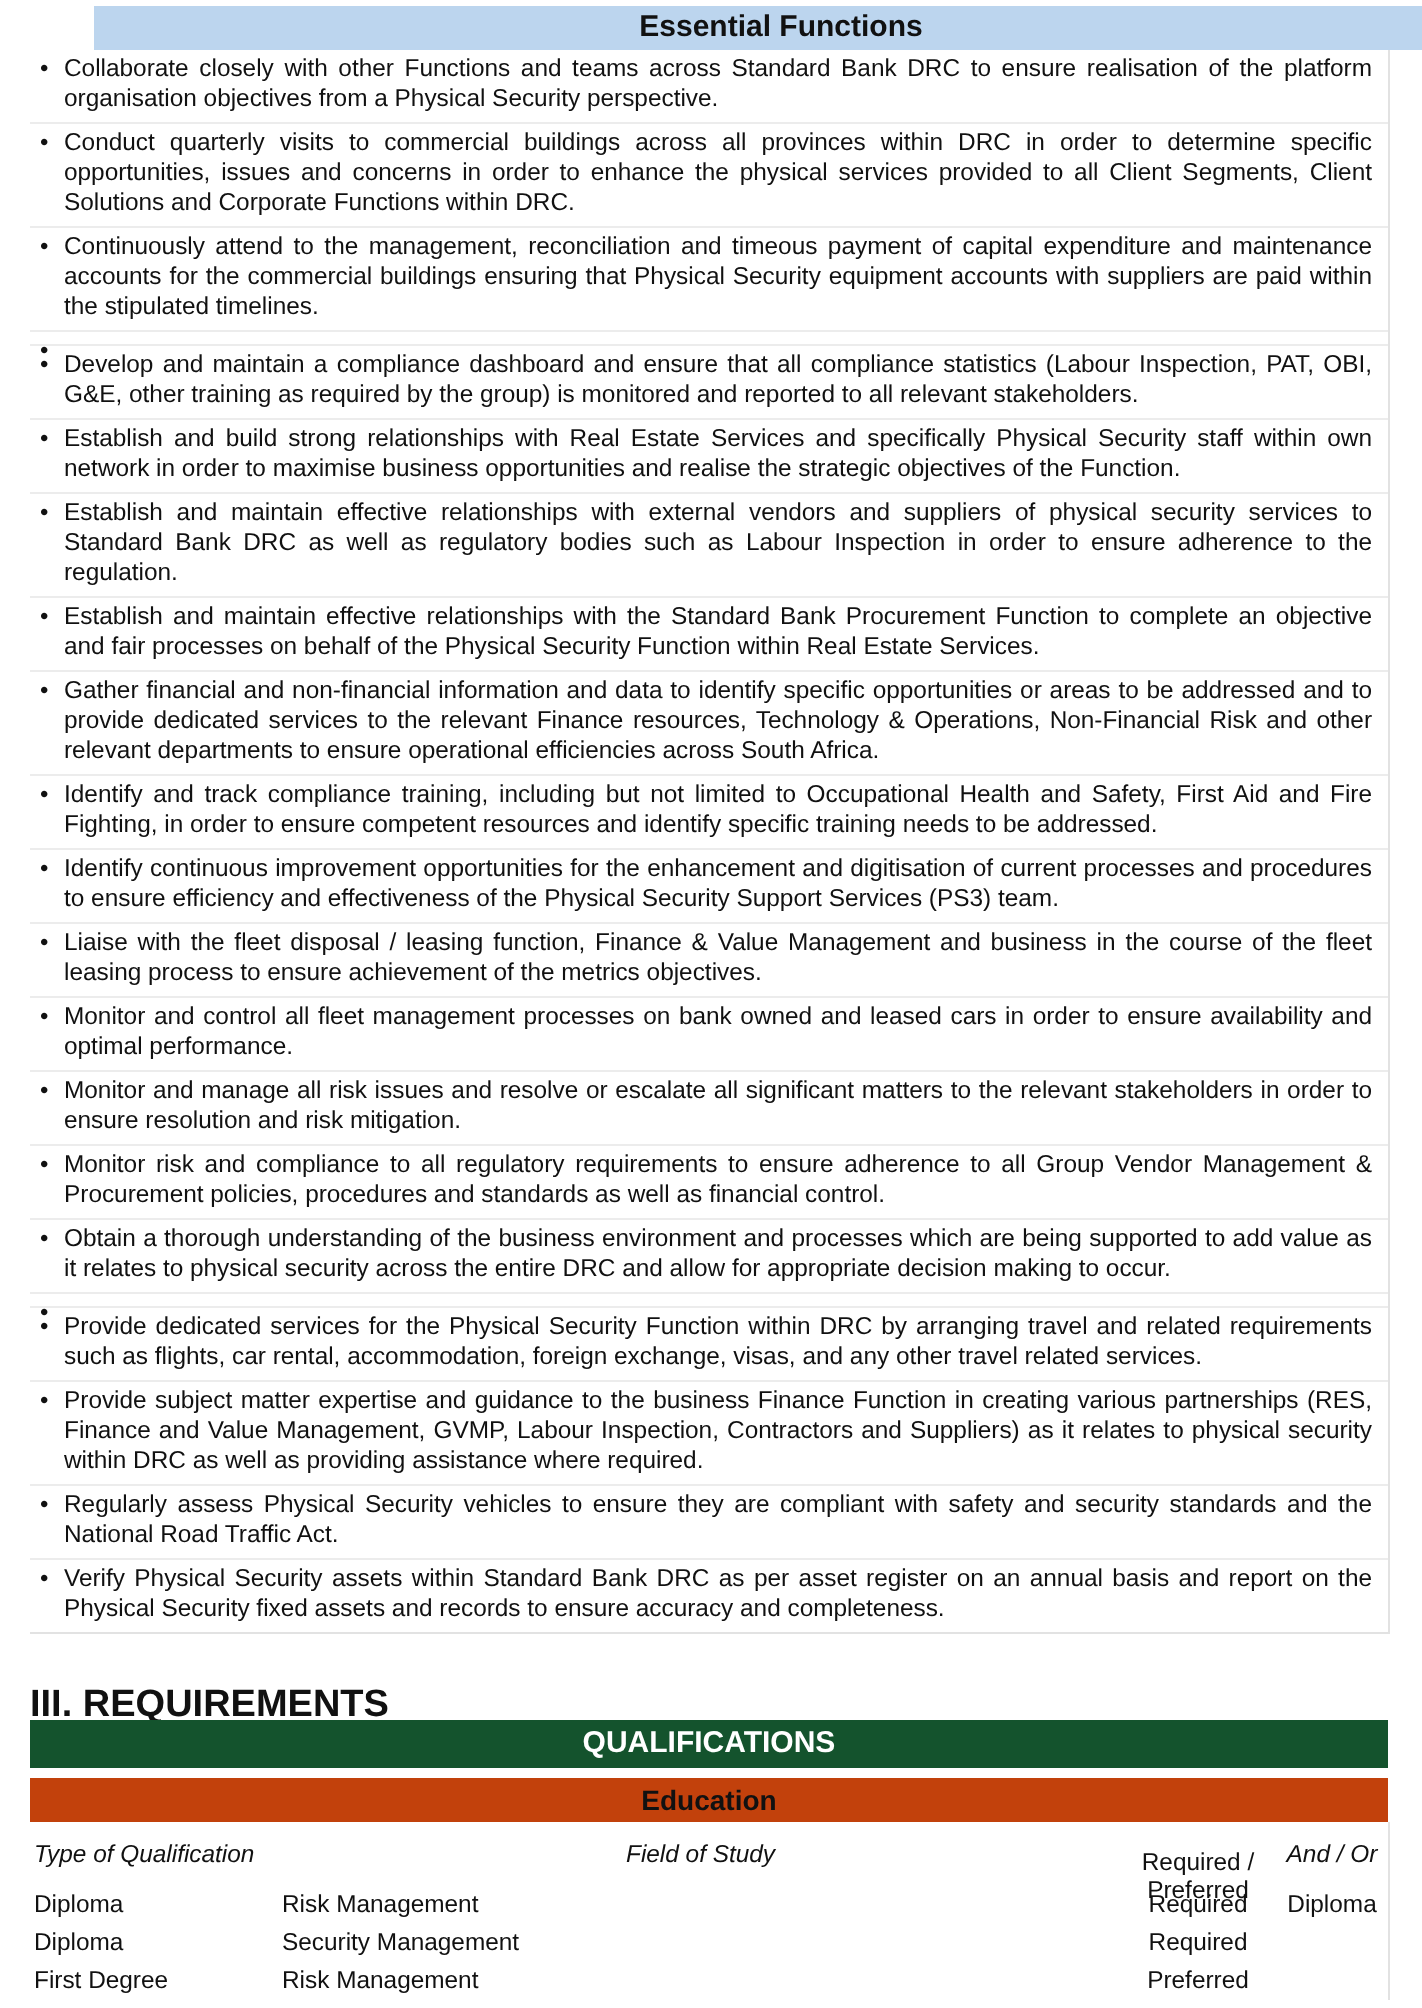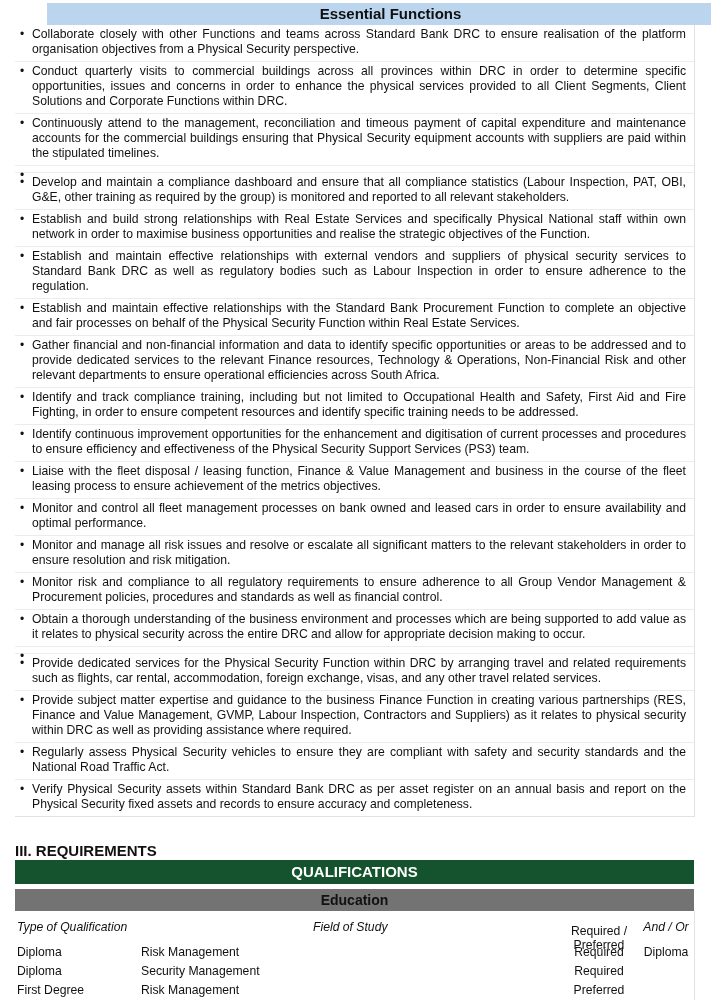--- a/index.html
+++ b/index.html
@@ -3,23 +3,23 @@
 <meta charset="utf-8">
 <style>
   html, body { margin: 0; padding: 0; background: #ffffff; }
   body { width: 711px; height: 1004px; overflow: hidden; font-family: "Liberation Sans", sans-serif; color: #111; font-size: 12.2px; }
   .wrap { position: relative; width: 711px; }
   .ef-header { position: absolute; left: 15px; top: 3px; width: 687px; height: 22px; background: #bcd5ee; text-align: center; font-weight: bold; font-size: 15px; line-height: 22px; color: #111; margin-left: 32px; }
   .ef-list { position: absolute; left: 15px; top: 25px; width: 679px; border-right: 1px solid #e2e2e2; border-bottom: 1px solid #e2e2e2; }
   .ef-item { position: relative; padding: 2px 8px 4px 17px; border-bottom: 1px solid #ececec; text-align: justify; line-height: 15px; }
   .ef-item:last-child { border-bottom: none; }
   .bullet { position: absolute; left: 5px; top: 2px; font-size: 12px; line-height: 15px; }
-  .req-title { position: absolute; left: 15px; top: 842px; font-weight: bold; font-size: 15px; color: #111; }
+  .req-title { position: absolute; left: 15px; top: 842px; font-weight: bold; font-size: 19px; color: #111; }
   .qual-bar { position: absolute; left: 15px; top: 860px; width: 679px; height: 24px; background: #14532d; color: #fff; text-align: center; font-weight: bold; font-size: 15px; line-height: 24px; }
-  .edu-bar { position: absolute; left: 15px; top: 889px; width: 679px; height: 22px; background: #737373; text-align: center; font-weight: bold; font-size: 14px; line-height: 22px; }
+  .edu-bar { position: absolute; left: 15px; top: 889px; width: 679px; height: 22px; background: #c2410c; text-align: center; font-weight: bold; font-size: 14px; line-height: 22px; }
   .edu-table { position: absolute; left: 15px; top: 911px; width: 679px; border-right: 1px solid #e2e2e2; }
   .row { position: relative; height: 19px; }
   .row.head { height: 32px; }
   .cell { position: absolute; font-size: 12.2px; line-height: 14px; }
   .c-type { left: 2px; }
   .c-field { left: 126px; }
   .c-fieldhead { left: 298px; }
   .c-req { left: 555px; width: 58px; text-align: center; }
   .c-andor { left: 625px; width: 52px; text-align: center; }
   .row .cell { top: 2px; }
@@ -32,21 +32,21 @@
 <div class="wrap">
 
   <div class="ef-header">Essential Functions</div>
 
   <div class="ef-list" id="ef-list">
       <div class="ef-item"><span class="bullet">•</span><span>Collaborate closely with other Functions and teams across Standard Bank DRC to ensure realisation of the platform organisation objectives from a Physical Security perspective.</span></div>
       <div class="ef-item"><span class="bullet">•</span><span>Conduct quarterly visits to commercial buildings across all provinces within DRC in order to determine specific opportunities, issues and concerns in order to enhance the physical services provided to all Client Segments, Client Solutions and Corporate Functions within DRC.</span></div>
       <div class="ef-item"><span class="bullet">•</span><span>Continuously attend to the management, reconciliation and timeous payment of capital expenditure and maintenance accounts for the commercial buildings ensuring that Physical Security equipment accounts with suppliers are paid within the stipulated timelines.</span></div>
       <div class="ef-item"><span class="bullet">•</span></div>
       <div class="ef-item"><span class="bullet">•</span><span>Develop and maintain a compliance dashboard and ensure that all compliance statistics (Labour Inspection, PAT, OBI, G&amp;E, other training as required by the group) is monitored and reported to all relevant stakeholders.</span></div>
-      <div class="ef-item"><span class="bullet">•</span><span>Establish and build strong relationships with Real Estate Services and specifically Physical National staff within own network in order to maximise business opportunities and realise the strategic objectives of the Function.</span></div>
+      <div class="ef-item"><span class="bullet">•</span><span>Establish and build strong relationships with Real Estate Services and specifically Physical Security staff within own network in order to maximise business opportunities and realise the strategic objectives of the Function.</span></div>
       <div class="ef-item"><span class="bullet">•</span><span>Establish and maintain effective relationships with external vendors and suppliers of physical security services to Standard Bank DRC as well as regulatory bodies such as Labour Inspection in order to ensure adherence to the regulation.</span></div>
       <div class="ef-item"><span class="bullet">•</span><span>Establish and maintain effective relationships with the Standard Bank Procurement Function to complete an objective and fair processes on behalf of the Physical Security Function within Real Estate Services.</span></div>
       <div class="ef-item"><span class="bullet">•</span><span>Gather financial and non-financial information and data to identify specific opportunities or areas to be addressed and to provide dedicated services to the relevant Finance resources, Technology &amp; Operations, Non-Financial Risk and other relevant departments to ensure operational efficiencies across South Africa.</span></div>
       <div class="ef-item"><span class="bullet">•</span><span>Identify and track compliance training, including but not limited to Occupational Health and Safety, First Aid and Fire Fighting, in order to ensure competent resources and identify specific training needs to be addressed.</span></div>
       <div class="ef-item"><span class="bullet">•</span><span>Identify continuous improvement opportunities for the enhancement and digitisation of current processes and procedures to ensure efficiency and effectiveness of the Physical Security Support Services (PS3) team.</span></div>
       <div class="ef-item"><span class="bullet">•</span><span>Liaise with the fleet disposal / leasing function, Finance &amp; Value Management and business in the course of the fleet leasing process to ensure achievement of the metrics objectives.</span></div>
       <div class="ef-item"><span class="bullet">•</span><span>Monitor and control all fleet management processes on bank owned and leased cars in order to ensure availability and optimal performance.</span></div>
       <div class="ef-item"><span class="bullet">•</span><span>Monitor and manage all risk issues and resolve or escalate all significant matters to the relevant stakeholders in order to ensure resolution and risk mitigation.</span></div>
       <div class="ef-item"><span class="bullet">•</span><span>Monitor risk and compliance to all regulatory requirements to ensure adherence to all Group Vendor Management &amp; Procurement policies, procedures and standards as well as financial control.</span></div>
       <div class="ef-item"><span class="bullet">•</span><span>Obtain a thorough understanding of the business environment and processes which are being supported to add value as it relates to physical security across the entire DRC and allow for appropriate decision making to occur.</span></div>

